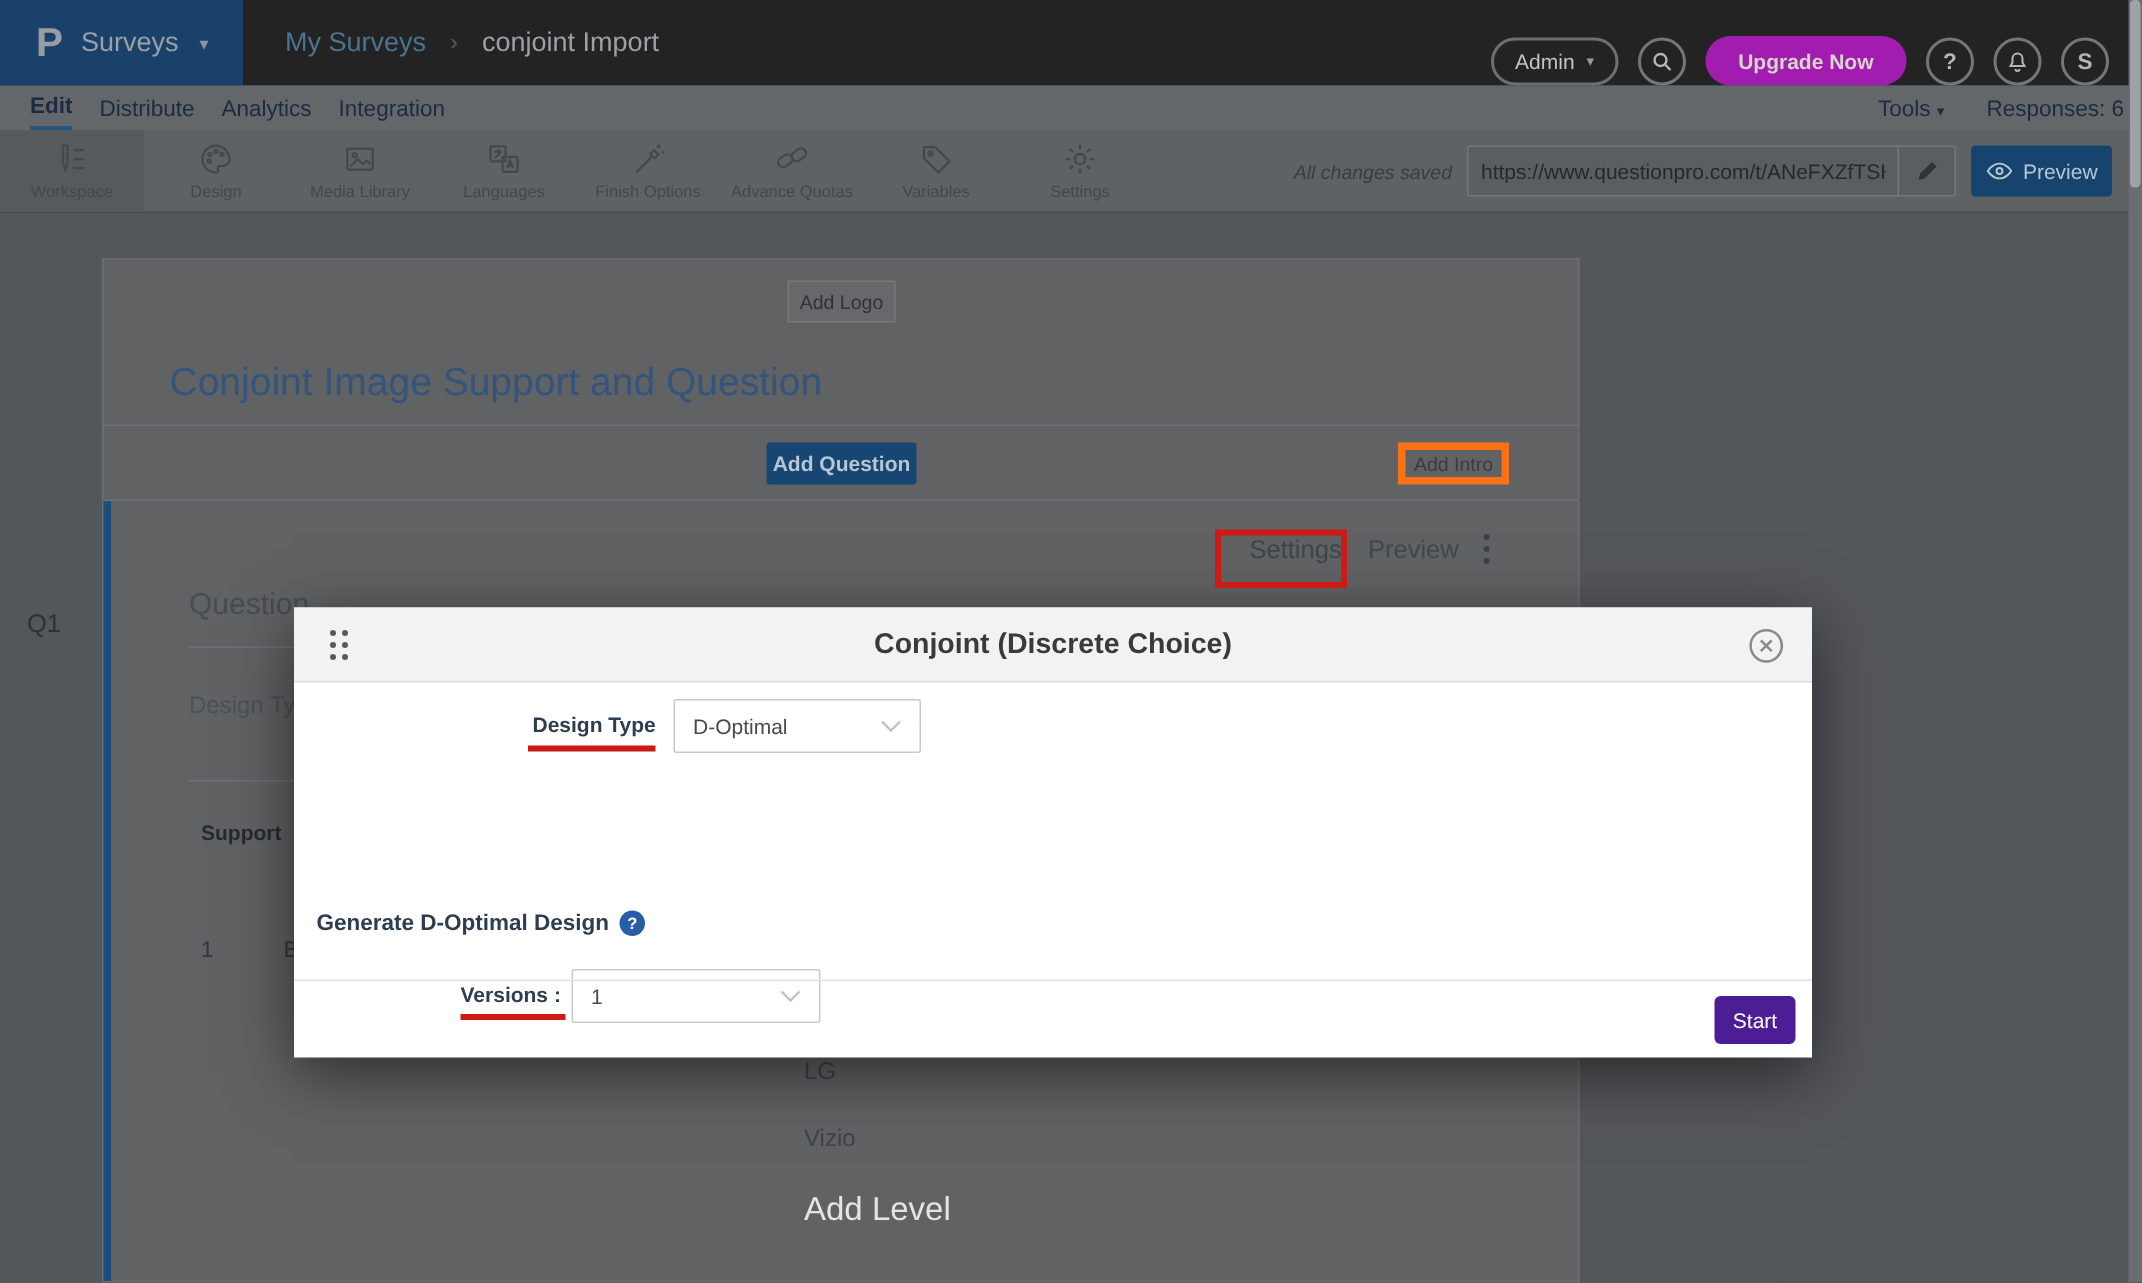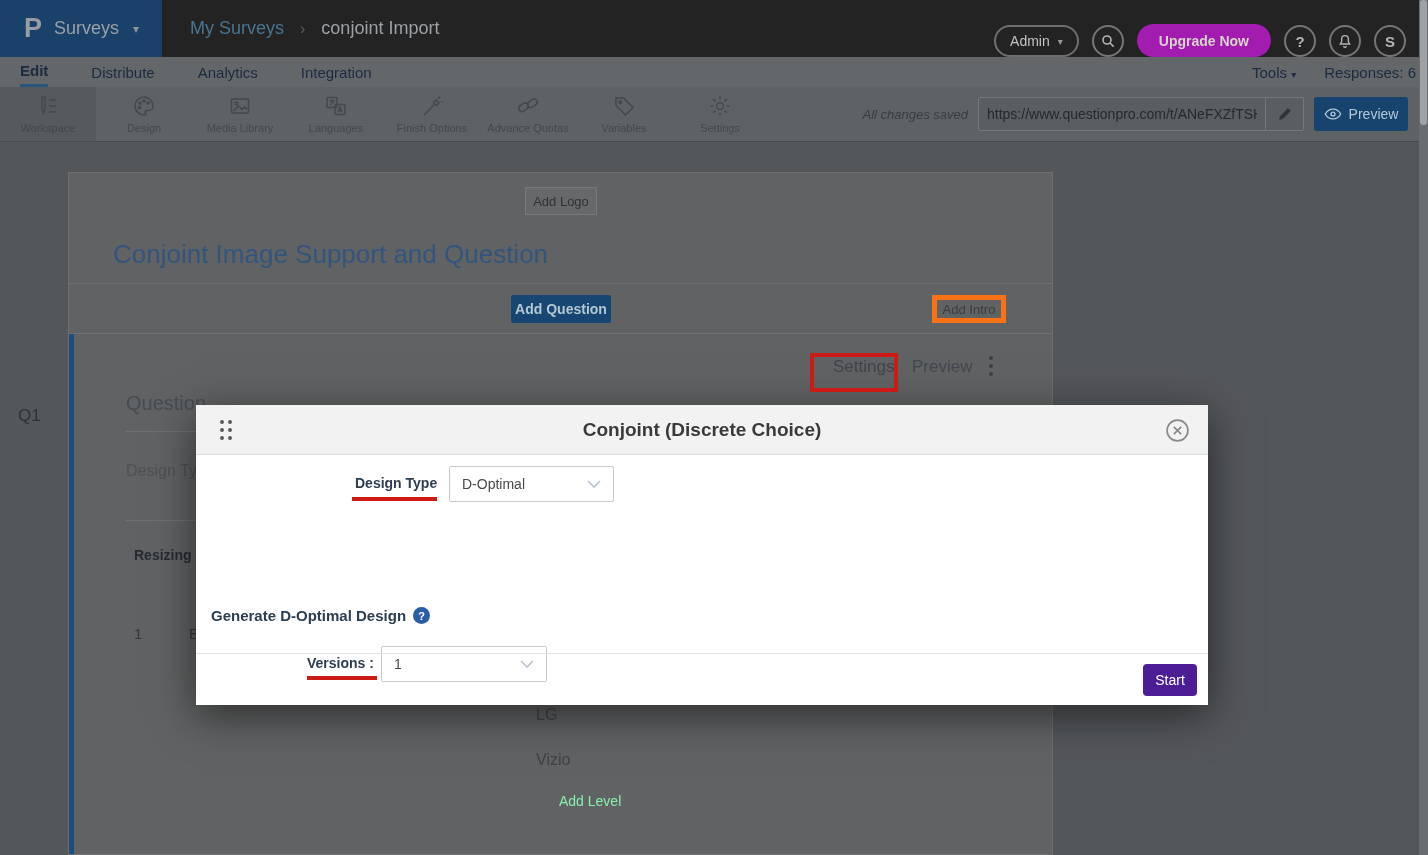--- a/index.html
+++ b/index.html
@@ -22,21 +22,21 @@
   .pill { height:32px; border:2px solid #6f6f6f; border-radius:16px; color:#c3c3c3; font-size:14px;
           display:flex; align-items:center; gap:8px; padding:0 14px; cursor:pointer; }
   .pill .caret { font-size:10px; color:#9a9a9a; }
   .circle-btn { width:32px; height:32px; border:2px solid #767676; border-radius:50%; color:#b5b5b5;
                 display:flex; align-items:center; justify-content:center; font-size:15px; font-weight:bold; cursor:pointer; }
   .upgrade { height:33px; background:#a21caf; border-radius:17px; color:#d6d4cb; font-size:14px; font-weight:bold;
              display:flex; align-items:center; padding:0 22px; cursor:pointer; }
 
   
   .navrow { position:absolute; left:0; top:57px; width:1428px; height:30px; background:#64676a; }
-  .tabs { position:absolute; left:20px; top:0; height:30px; display:flex; gap:43px; }
+  .tabs { position:absolute; left:20px; top:0; height:30px; display:flex; gap:18px; }
   .tab { font-size:15px; color:#1b2b42; display:flex; align-items:center; cursor:pointer; }
   .tab.active { border-bottom:3px solid #28567f; font-weight:bold; }
   .nav-right { position:absolute; right:8px; top:0; height:30px; display:flex; align-items:center; gap:28px; padding-right:4px; }
   .tools { font-size:15px; color:#1b2b42; cursor:pointer; }
   .tools .caret { font-size:10px; }
   .responses { font-size:15px; color:#1b2b42; }
 
   
   .toolbar { position:absolute; left:0; top:87px; width:1428px; height:55px; background:#5f6265; border-bottom:1px solid #47494c; }
   .tool-items { position:absolute; left:0; top:0; height:54px; display:flex; }
@@ -76,21 +76,21 @@
   .kebab span { width:4px; height:4px; border-radius:50%; background:#3a4046; }
   .q-label { position:absolute; left:52px; top:58px; font-size:20px; color:#454d53; }
   .q-underline { position:absolute; left:52px; top:97px; width:340px; height:1px; background:#6e7276; }
   .q-designtype { position:absolute; left:52px; top:128px; font-size:16px; color:#4b5257; }
   .q-divider2 { position:absolute; left:52px; top:186px; width:340px; height:1px; background:#6e7276; }
   .q-features { position:absolute; left:60px; top:213px; font-size:14px; font-weight:bold; color:#262b31; }
   .q-feat-idx { position:absolute; left:60px; top:291px; font-size:15px; color:#33383d; }
   .q-feat-name { position:absolute; left:115px; top:291px; font-size:15px; color:#33383d; }
   .q-level-1 { position:absolute; left:462px; top:372px; font-size:16px; color:#3e4348; }
   .q-level-2 { position:absolute; left:462px; top:417px; font-size:16px; color:#3e4348; }
-  .q-addlevel { position:absolute; left:485px; top:459px; font-size:14px; color:#86efac; cursor:pointer; }
+  .q-addlevel { position:absolute; left:462px; top:459px; font-size:22px; color:#e5e5e5; cursor:pointer; }
 
   
   .modal { position:absolute; left:196px; top:405px; width:1012px; height:300px; background:#ffffff; z-index:10;
            box-shadow:0 10px 40px rgba(0,0,0,0.55); }
   .modal-head { position:relative; height:50px; background:#f2f2f2; border-bottom:1px solid #ddd; }
   .modal-title { text-align:center; line-height:50px; font-size:19px; font-weight:bold; color:#3a3a3a; }
   .drag { position:absolute; left:24px; top:15px; display:grid; grid-template-columns:4px 4px; gap:4px; cursor:move; }
   .drag span { width:4px; height:4px; border-radius:50%; background:#5a5a5a; }
   .modal-close { position:absolute; right:18px; top:13px; width:25px; height:25px; cursor:pointer; }
   .modal-close svg { stroke:#8a8a8a; fill:none; stroke-width:1.6; }
@@ -272,21 +272,21 @@
       <div class="qs-preview">Preview</div>
       <div class="kebab">
           <span></span>
           <span></span>
           <span></span>
         </div>
       <div class="q-label">Question</div>
       <div class="q-underline"></div>
       <div class="q-designtype">Design Type</div>
       <div class="q-divider2"></div>
-      <div class="q-features">Resizing</div>
+      <div class="q-features">Support</div>
       <div class="q-feat-idx">1</div>
       <div class="q-feat-name">Brand</div>
       <div class="q-level-1">LG</div>
       <div class="q-level-2">Vizio</div>
       <div class="q-addlevel">Add Level</div>
     </div>
   </div>
 </div>
 
 <div class="modal">

